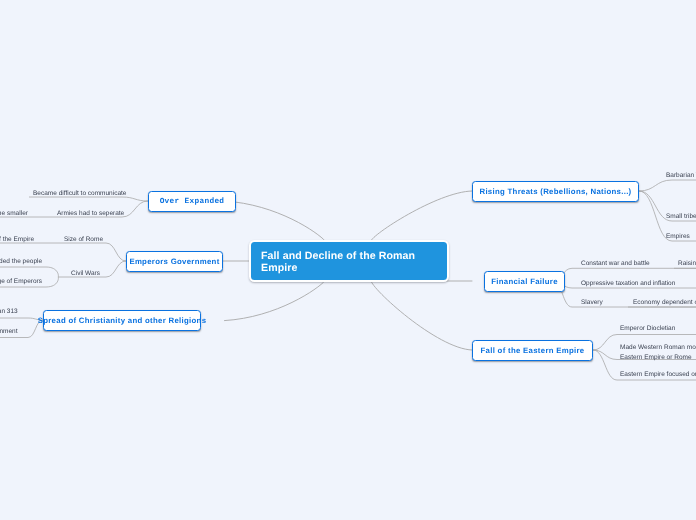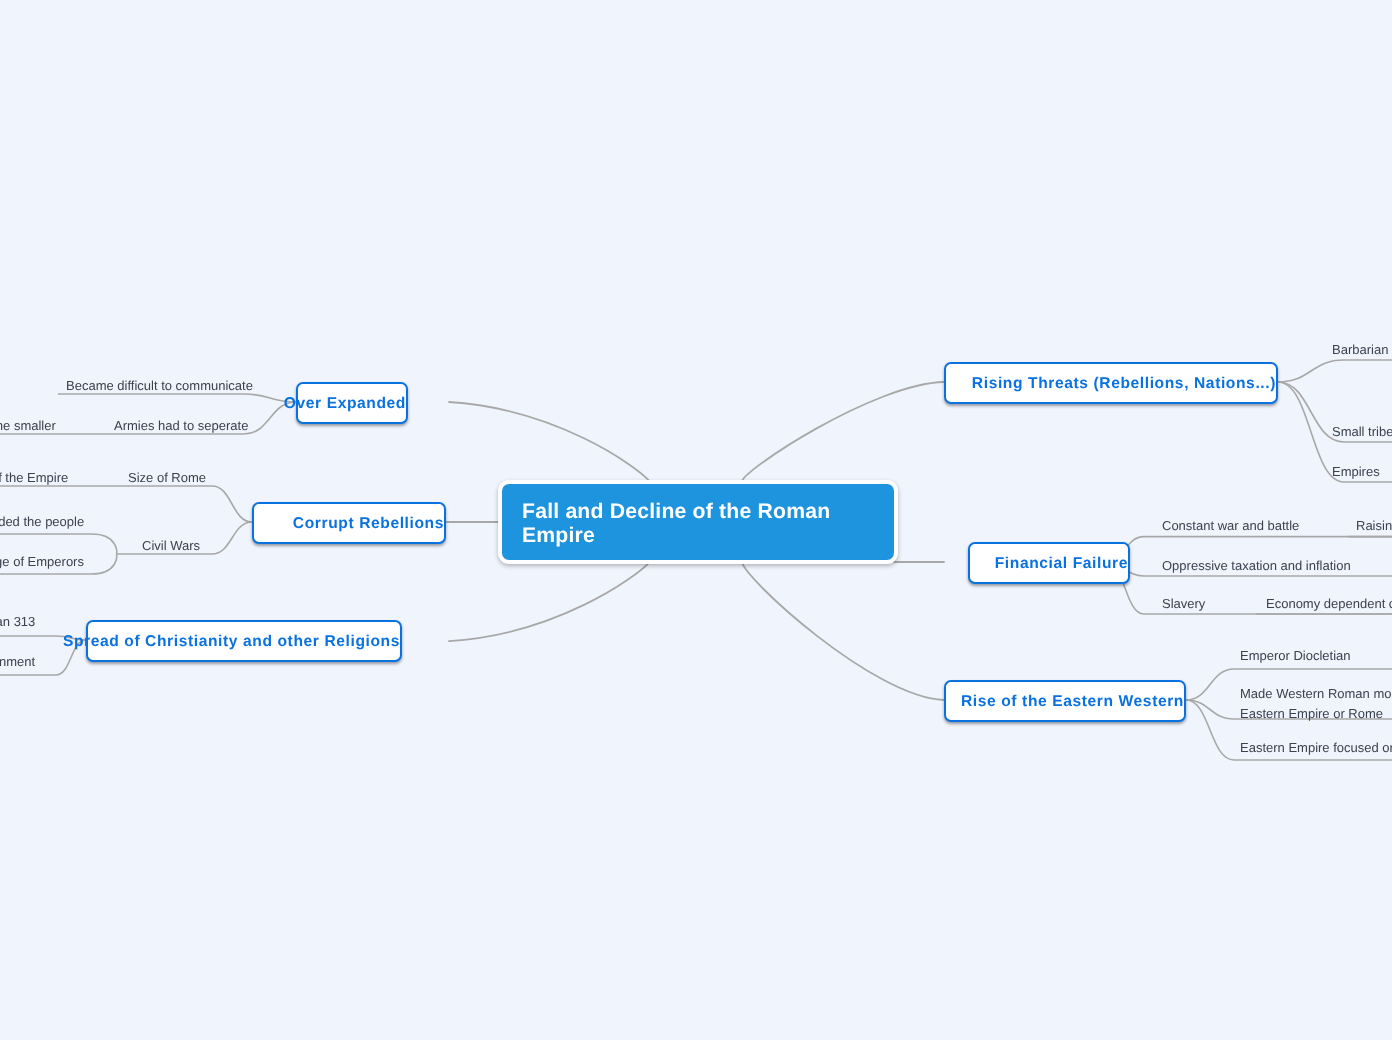--- a/index.html
+++ b/index.html
@@ -8,21 +8,21 @@
        font-family:"Liberation Sans",sans-serif;-webkit-font-smoothing:antialiased;text-rendering:geometricPrecision;}
   #stage{position:relative;width:696px;height:520px;overflow:hidden;background:#f0f4fc;transform:translateZ(0);}
   svg#links{position:absolute;left:0;top:0;width:696px;height:520px;}
   .node{position:absolute;box-sizing:border-box;white-space:nowrap;}
   .central{white-space:normal;}
   .central{will-change:transform;background:#1f94de;color:#fff;border-radius:5.5px;font-weight:bold;
            font-size:10.6px;line-height:12.2px;letter-spacing:0.1px;
            padding:7.5px 10px;border:2px solid #fff;box-shadow:0 1px 2px rgba(40,45,55,.32);}
   .topic{will-change:transform;background:#fff;border:1.7px solid #0a72e0;border-radius:3.5px;color:#0a72e0;
          font-weight:bold;font-size:7.8px;letter-spacing:0.3px;display:flex;
-         align-items:center;justify-content:flex-end;box-shadow:0 1px 1.5px rgba(40,45,55,.45);}
+         align-items:center;justify-content:center;box-shadow:0 1px 1.5px rgba(40,45,55,.45);}
   .leaf{color:#3a4150;will-change:transform;font-size:6.5px;letter-spacing:0px;line-height:10px;}
 </style>
 </head>
 <body>
 <div id="stage">
   <svg id="links" viewBox="0 0 696 520">
       <path d="M 224.5 201 C 277.4 204.2 318.1 232.9 325 240.8" fill="none" stroke="#a8a8a8" stroke-width="0.9" stroke-linecap="round"></path>
       <path d="M 223 261 L 249 261" fill="none" stroke="#a8a8a8" stroke-width="0.9" stroke-linecap="round"></path>
       <path d="M 224.5 320.6 C 277.4 317.4 318.1 288.7 325 280.8" fill="none" stroke="#a8a8a8" stroke-width="0.9" stroke-linecap="round"></path>
       <path d="M 472 191 C 436.9 191.8 371 235.4 371 240.8" fill="none" stroke="#a8a8a8" stroke-width="0.9" stroke-linecap="round"></path>
@@ -43,37 +43,37 @@
       <path d="M 716 288 L 572 288 C 562.5 288 562.5 281 553 281" fill="none" stroke="#a8a8a8" stroke-width="0.8"></path>
       <path d="M 716 307 L 572 307 C 562.5 307 562.5 281 553 281" fill="none" stroke="#a8a8a8" stroke-width="0.8"></path>
       <path d="M 716 334.5 L 617 334.5 C 605.0 334.5 605.0 350 593 350" fill="none" stroke="#a8a8a8" stroke-width="0.8"></path>
       <path d="M 716 359.5 L 617 359.5 C 605.0 359.5 605.0 350 593 350" fill="none" stroke="#a8a8a8" stroke-width="0.8"></path>
       <path d="M 716 380 L 617 380 C 605.0 380 605.0 350 593 350" fill="none" stroke="#a8a8a8" stroke-width="0.8"></path>
       <path d="M 716 268.3 L 674 268.3" fill="none" stroke="#a8a8a8" stroke-width="0.8"></path>
       <path d="M 716 307 L 628 307" fill="none" stroke="#a8a8a8" stroke-width="0.8"></path>
     </svg>
   <div id="nodes">
       <div class="node central" style="left: 248.5px; top: 239.5px; width: 200px; height: 42px;"><span>Fall and Decline of the Roman Empire</span></div>
-      <div class="node topic" style="left: 148px; top: 191px; width: 56px; height: 21px;">
+      <div class="node topic" style="left: 148px; top: 191px; width: 88px; height: 21px; font-family: Liberation Mono, monospace;">
         <span>Over Expanded</span>
       </div>
       <div class="node topic" style="left: 126px; top: 251px; width: 97px; height: 21px;">
-        <span>Corrupt Rebellions</span>
+        <span>Emperors Government</span>
       </div>
       <div class="node topic" style="left: 43px; top: 310px; width: 158px; height: 21px;">
         <span>Spread of Christianity and other Religions</span>
       </div>
       <div class="node topic" style="left: 472px; top: 181px; width: 167px; height: 21px;">
         <span>Rising Threats (Rebellions, Nations...)</span>
       </div>
       <div class="node topic" style="left: 484px; top: 271px; width: 81px; height: 21px;">
         <span>Financial Failure</span>
       </div>
       <div class="node topic" style="left: 472px; top: 340px; width: 121px; height: 21px;">
-        <span>Rise of the Eastern Western</span>
+        <span>Fall of the Eastern Empire</span>
       </div>
       <div class="node leaf" style="left: 33px; top: 189px;">Became difficult to communicate</div>
       <div class="node leaf" style="left: 57px; top: 209px;">Armies had to seperate</div>
       <div class="node leaf" style="left: -40px; top: 209px;">Armies became smaller</div>
       <div class="node leaf" style="left: 64px; top: 235px;">Size of Rome</div>
       <div class="node leaf" style="left: -19px; top: 235px;">Size of the Empire</div>
       <div class="node leaf" style="left: 71px; top: 269px;">Civil Wars</div>
       <div class="node leaf" style="left: -45px; top: 257px;">Corruption invaded the people</div>
       <div class="node leaf" style="left: -18px; top: 277px;">Change of Emperors</div>
       <div class="node leaf" style="left: -34px; top: 307px;">Edict of Milan 313</div>

